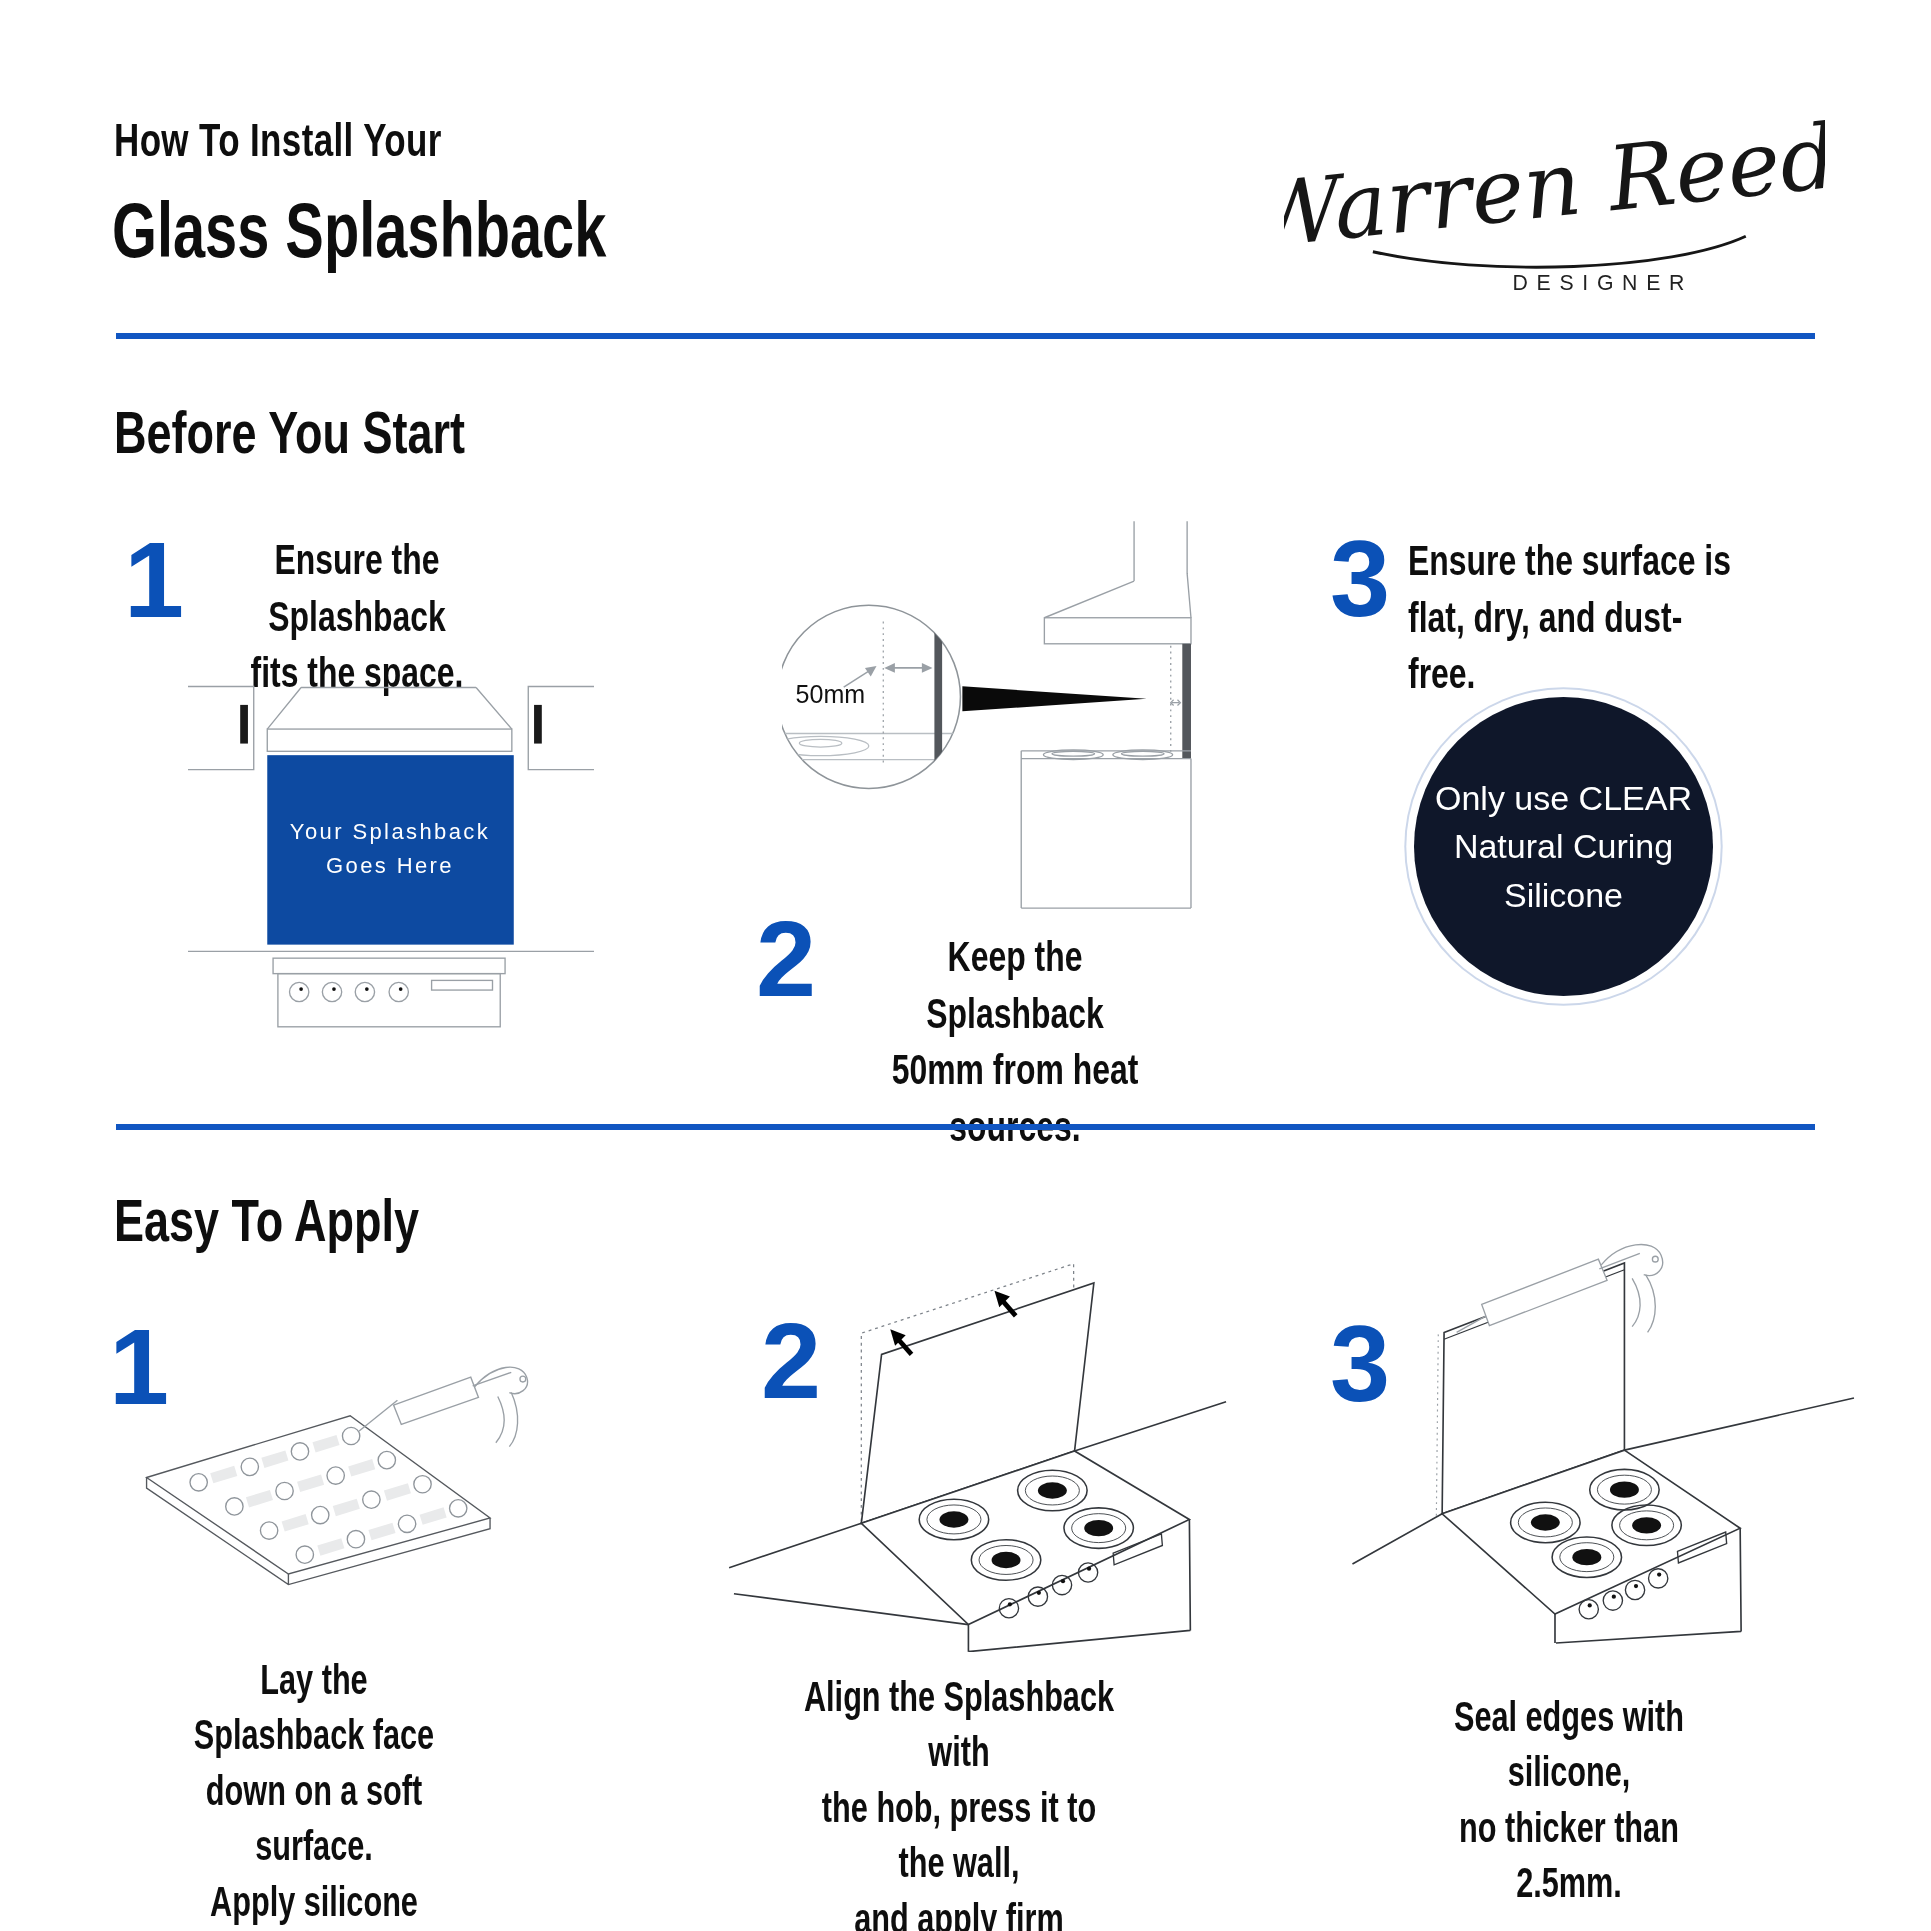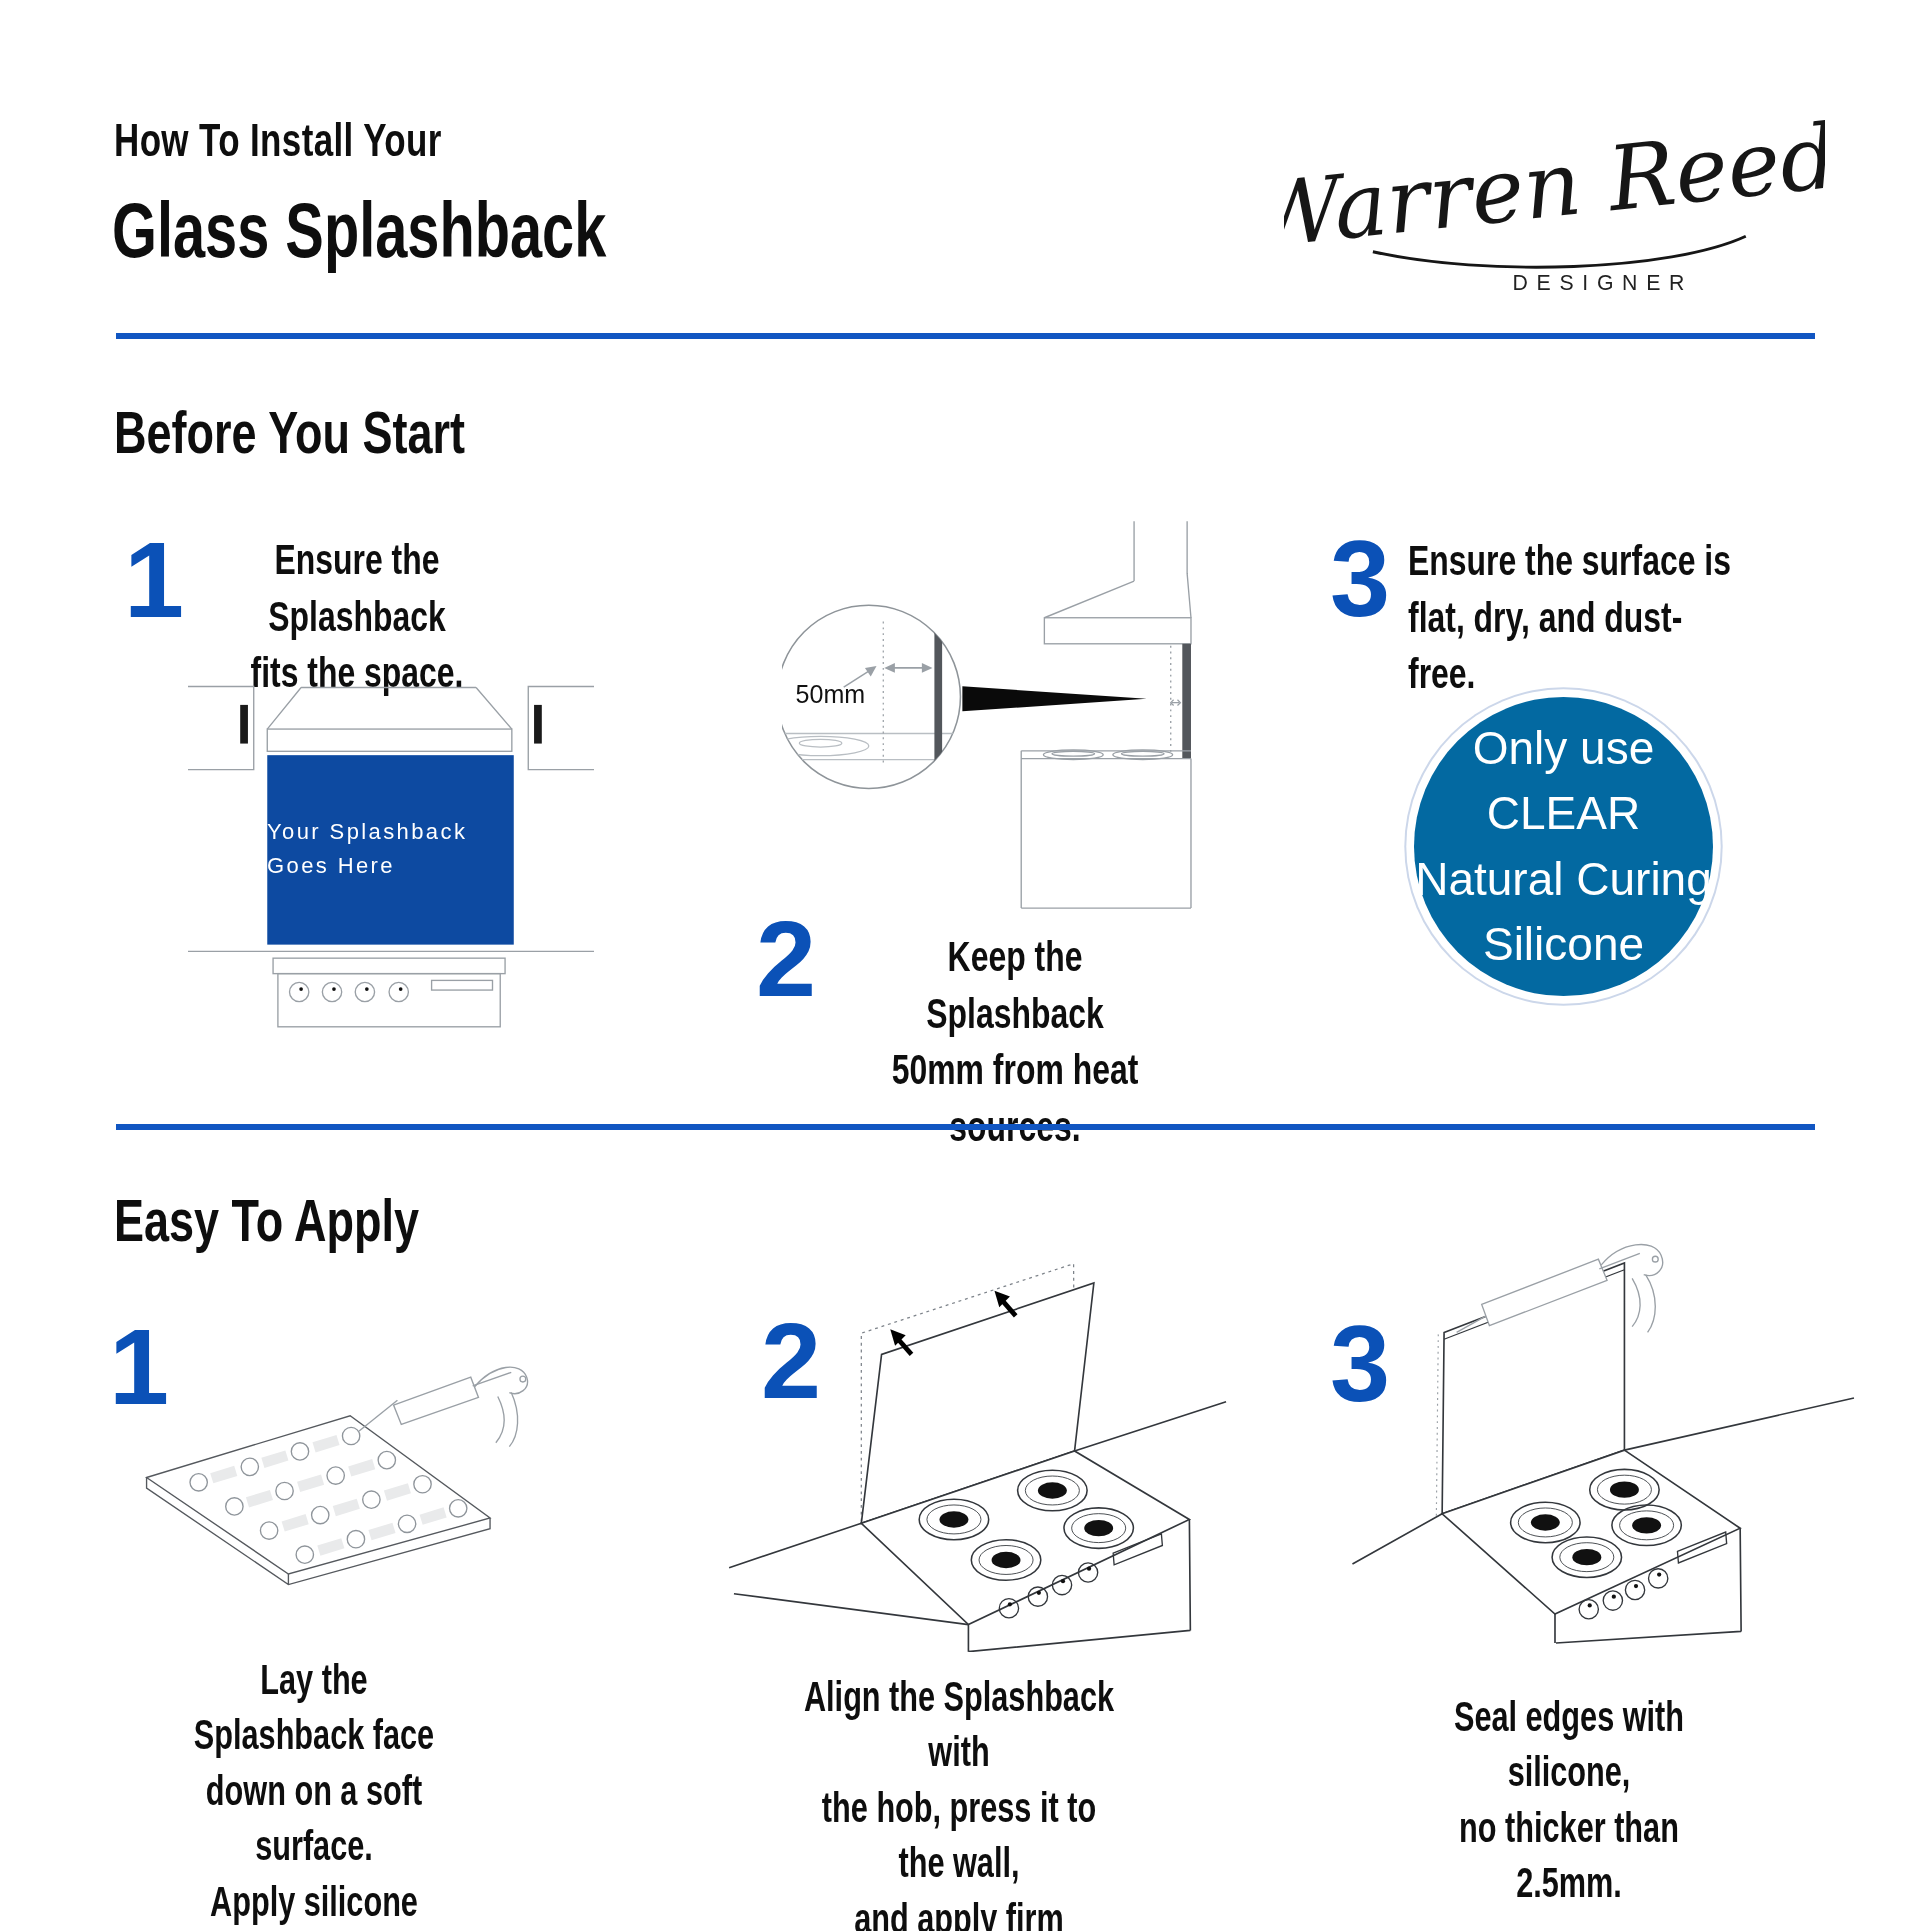--- a/index.html
+++ b/index.html
@@ -18,27 +18,27 @@
 
   .stepnum { color:#0b51b7; font-weight:700; font-size:108px; line-height:1; }
 
   .steptext { font-size:42px; font-weight:700; line-height:1.35; text-align:center;
               white-space:pre-line; transform:scaleX(.76); transform-origin:center top; }
   .steptext.left { text-align:left; transform-origin:left top; }
 
   .caption { font-size:42px; font-weight:700; line-height:1.32; text-align:center;
              white-space:pre-line; transform:scaleX(.73); transform-origin:center top; }
 
-  .badge { background:#0369a1; border-radius:50%; color:#fff;
+  .badge { background:#0f172a; border-radius:50%; color:#fff;
            display:flex; align-items:center; justify-content:center;
-           text-align:center; font-size:46px; line-height:1.42; white-space:pre-line;
+           text-align:center; font-size:34px; line-height:1.42; white-space:pre-line;
            box-shadow:0 0 0 7.7px #ffffff, 0 0 0 9.7px #ccd7ea; }
 
   .panel-label { color:#ffffff; font-size:22px; letter-spacing:2.4px; line-height:1.55;
-                 text-align:left; white-space:pre-line; }
+                 text-align:center; white-space:pre-line; }
 
   svg { display:block; }
   .ln  { stroke:#9aa0a6; stroke-width:1.4; fill:none; }
   .lnd { stroke:#33373c; stroke-width:1.7; fill:none; }
 </style>
 </head>
 <body>
 
 <div class="page">
 

